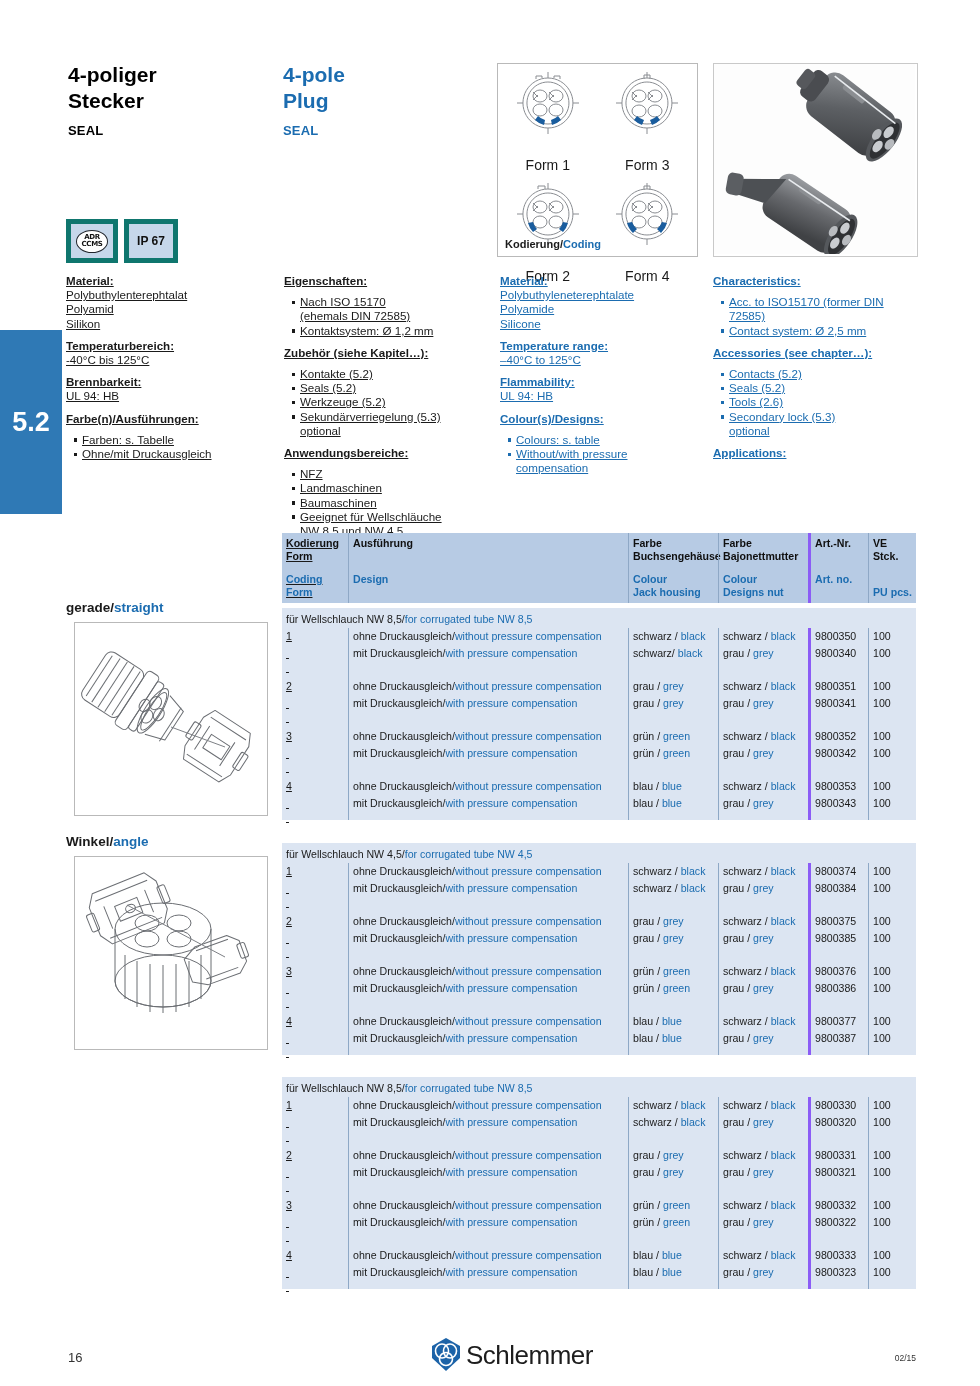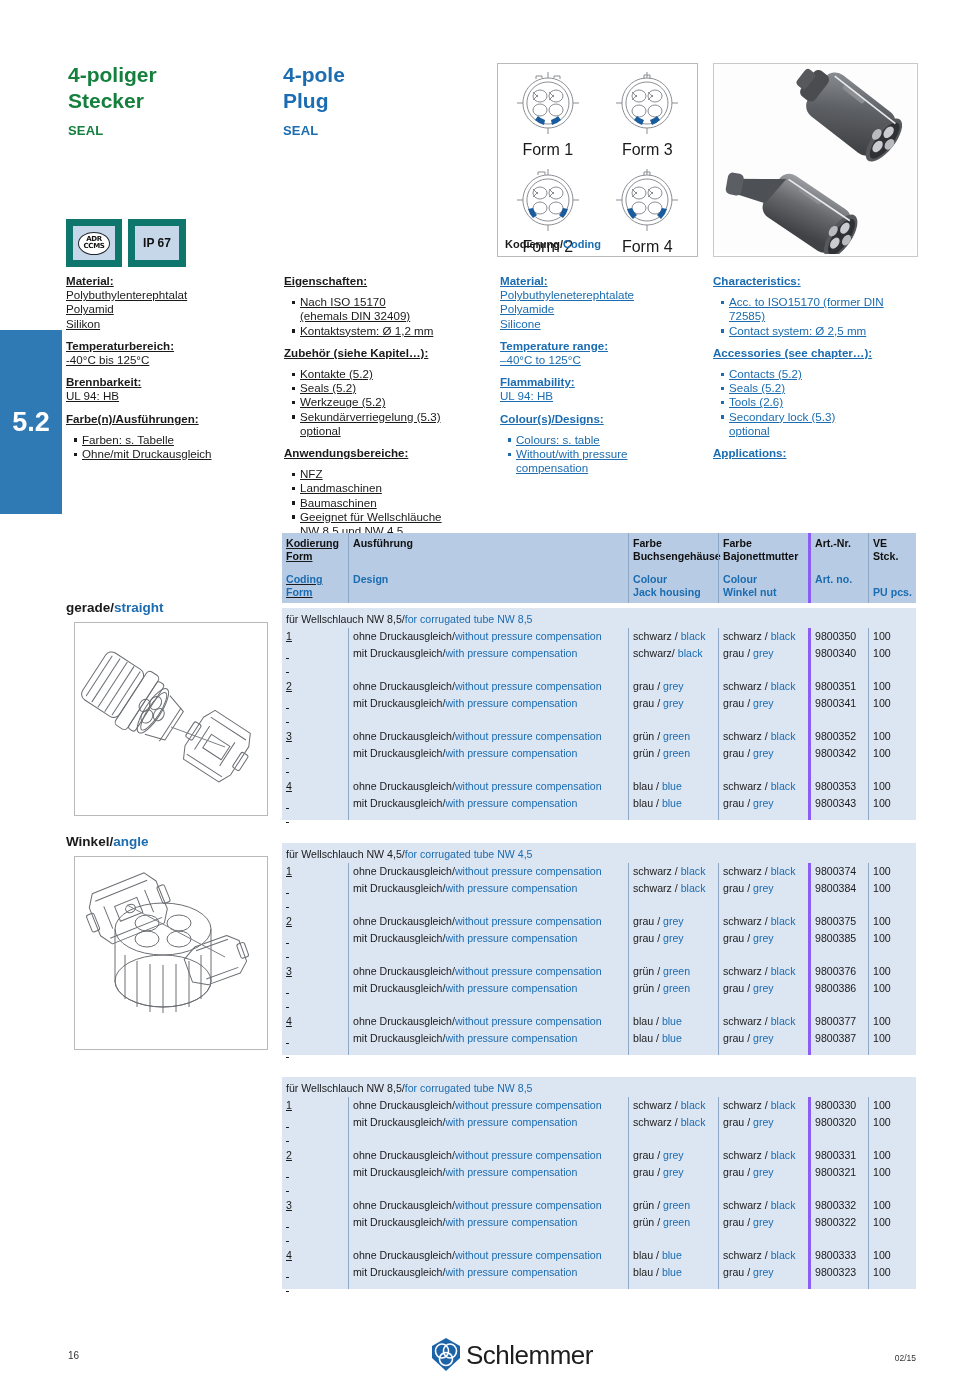--- a/index.html
+++ b/index.html
@@ -7,28 +7,28 @@
     width:980px;height:1386px;background:#ffffff;
     font-family:"Liberation Sans", sans-serif;
     position:relative;overflow:hidden;
     -webkit-font-smoothing:antialiased;
   }
   .abs{position:absolute;}
   .blue{color:#1b6cb0;}
   .blk{color:#1a1a1a;}
 
   
-  #title-de{left:68px;top:62px;width:200px;font-size:21px;font-weight:bold;color:#15803d;line-height:26px;}
+  #title-de{left:68px;top:62px;width:200px;font-size:21px;font-weight:bold;color:#000000;line-height:26px;}
   #title-de .sub{font-size:13px;font-weight:bold;display:block;margin-top:4px;letter-spacing:.2px;}
   #title-en{left:283px;top:62px;width:200px;font-size:21px;font-weight:bold;color:#1b6cb0;line-height:26px;}
   #title-en .sub{font-size:13px;font-weight:bold;display:block;margin-top:4px;letter-spacing:.2px;}
 
   
   #badges{left:66px;top:219px;display:flex;gap:6px;}
-  .badge{background:#c6d7ea;border:7px solid #0f766e;height:34px;display:flex;align-items:center;justify-content:center;}
+  .badge{background:#c6d7ea;border:5px solid #0f766e;height:34px;display:flex;align-items:center;justify-content:center;}
   .badge.emb{width:42px;}
   .badge.ip{width:44px;font-size:12px;font-weight:bold;color:#111;}
   .emblem{width:30px;height:21px;border-radius:50%;background:#fff;border:1.6px solid #20242b;
           display:flex;flex-direction:column;align-items:center;justify-content:center;line-height:7px;overflow:hidden;}
   .emblem span{font-size:7px;font-weight:bold;color:#111;letter-spacing:-.3px;font-family:"DejaVu Sans",sans-serif;}
 
   
   #chapter-tab{left:0;top:330px;width:62px;height:184px;background:#2f79b5;
     color:#fff;font-size:27px;font-weight:bold;display:flex;align-items:center;justify-content:center;}
 
@@ -43,21 +43,21 @@
   #spec-de{left:66px;top:274px;width:200px;color:#1a1a1a;}
   #spec-de2{left:284px;top:274px;width:205px;color:#1a1a1a;}
   #spec-en{left:500px;top:274px;width:200px;color:#1b6cb0;}
   #spec-en2{left:713px;top:274px;width:215px;color:#1b6cb0;}
 
   
   #coding-box{left:497px;top:63px;width:199px;height:192px;border:1px solid #b9b9b9;background:#fff;}
   .coding-grid{position:absolute;left:0;top:6px;width:100%;}
   .coding-row{display:flex;justify-content:space-around;}
   .coding-cell{width:92px;text-align:center;}
-  .coding-cell .cap{font-size:16px;color:#1a1a1a;margin-top:1px;}
+  .coding-cell .cap{font-size:14px;color:#1a1a1a;margin-top:17px;}
   .coding-foot{position:absolute;left:7px;bottom:6px;font-size:11px;font-weight:bold;}
 
   
   #photo-box{left:713px;top:63px;width:203px;height:192px;border:1px solid #c9c9c9;background:#fff;overflow:hidden;}
 
   
   .draw-label{font-size:13.5px;font-weight:bold;}
   #lbl-straight{left:66px;top:600px;}
   #lbl-angle{left:66px;top:834px;}
   #draw-straight{left:74px;top:622px;width:192px;height:192px;border:1px solid #b9b9b9;background:#fff;}
@@ -80,21 +80,21 @@
   .hdr .en{color:#1b6cb0;font-weight:bold;line-height:13px;margin-top:10px;}
   .sect-label{padding:5px 4px 3px 4px;font-size:10.6px;}
   .datarow{display:flex;line-height:16.5px;}
   .datarow .c{height:16.5px;}
   .grp-gap{height:17px;display:flex;}
   .grp-gap .c{height:17px;}
   .tail-gap{height:9px;display:flex;}
   .tail-gap .c{height:9px;}
 
   
-  #pg{left:68px;top:1350px;font-size:10px;color:#333;text-align:right;}
+  #pg{left:68px;top:1350px;font-size:13px;color:#333;text-align:right;}
   #date{right:64px;top:1353px;font-size:8.5px;color:#333;}
   #logo{left:0;top:1338px;width:980px;display:flex;align-items:center;justify-content:center;gap:5px;padding-left:22px;}
   #logo .mark{width:30px;height:34px;position:relative;}
   #logo .word{font-size:26px;color:#1d1d1d;letter-spacing:-.5px;font-family:"Liberation Sans",sans-serif;}
 </style>
 </head>
 <body>
 
 <div class="abs" id="title-de">
   <div>4-poliger</div>
@@ -268,21 +268,21 @@
       <ul>
         <li>Farben: s. Tabelle</li>
         <li>Ohne/mit Druckausgleich</li>
       </ul>
     </div>
   </div>
 <div class="abs spec" id="spec-de2">
     <div class="grp">
       <h4>Eigenschaften:</h4>
       <ul>
-        <li>Nach ISO 15170<span class="cont">(ehemals DIN 32409)</span></li>
+        <li>Nach ISO 15170<span class="cont">(ehemals DIN 72585)</span></li>
         <li>Kontaktsystem: Ø 1,2 mm</li>
       </ul>
     </div>
     <div class="grp">
       <h4>Zubehör (siehe Kapitel…):</h4>
       <ul>
         <li>Kontakte (5.2)</li>
         <li>Seals (5.2)</li>
         <li>Werkzeuge (5.2)</li>
         <li>Sekundärverriegelung (5.3)<span class="cont">optional</span></li>
@@ -431,21 +431,21 @@
     <div class="c col1">
       <div class="de">Farbe</div>
       <div class="de">Buchsengehäuse</div>
       <div class="en">Colour</div>
       <div class="en" style="margin-top:0">Jack housing</div>
     </div>
     <div class="c col2">
       <div class="de">Farbe</div>
       <div class="de">Bajonettmutter</div>
       <div class="en">Colour</div>
-      <div class="en" style="margin-top:0">Winkel nut</div>
+      <div class="en" style="margin-top:0">Designs nut</div>
     </div>
     <div class="c art">
       <div class="de">Art.-Nr.</div>
       <div class="de">&nbsp;</div>
       <div class="en">Art. no.</div>
     </div>
     <div class="c pu">
       <div class="de">VE Stck.</div>
       <div class="de">&nbsp;</div>
       <div class="en">PU pcs.</div>

